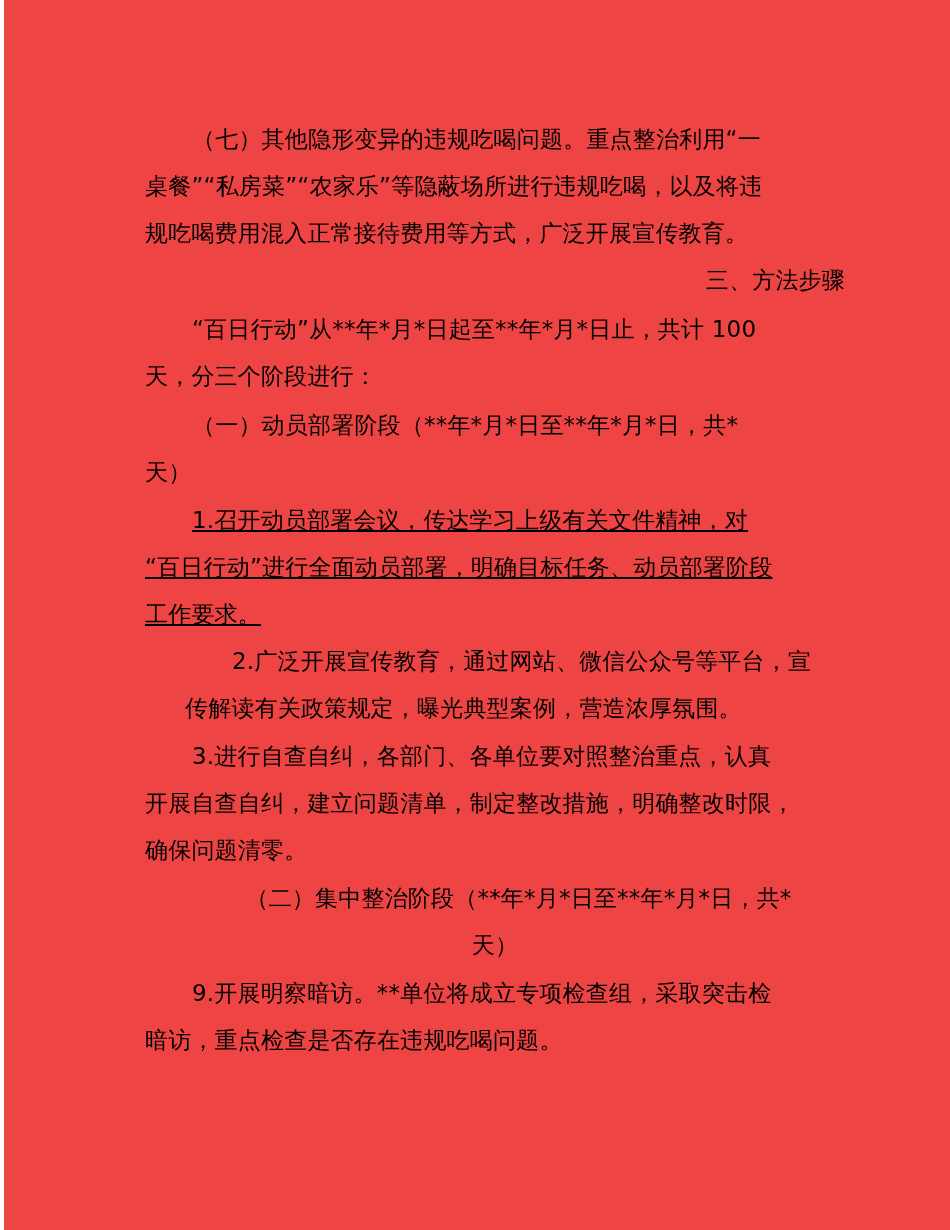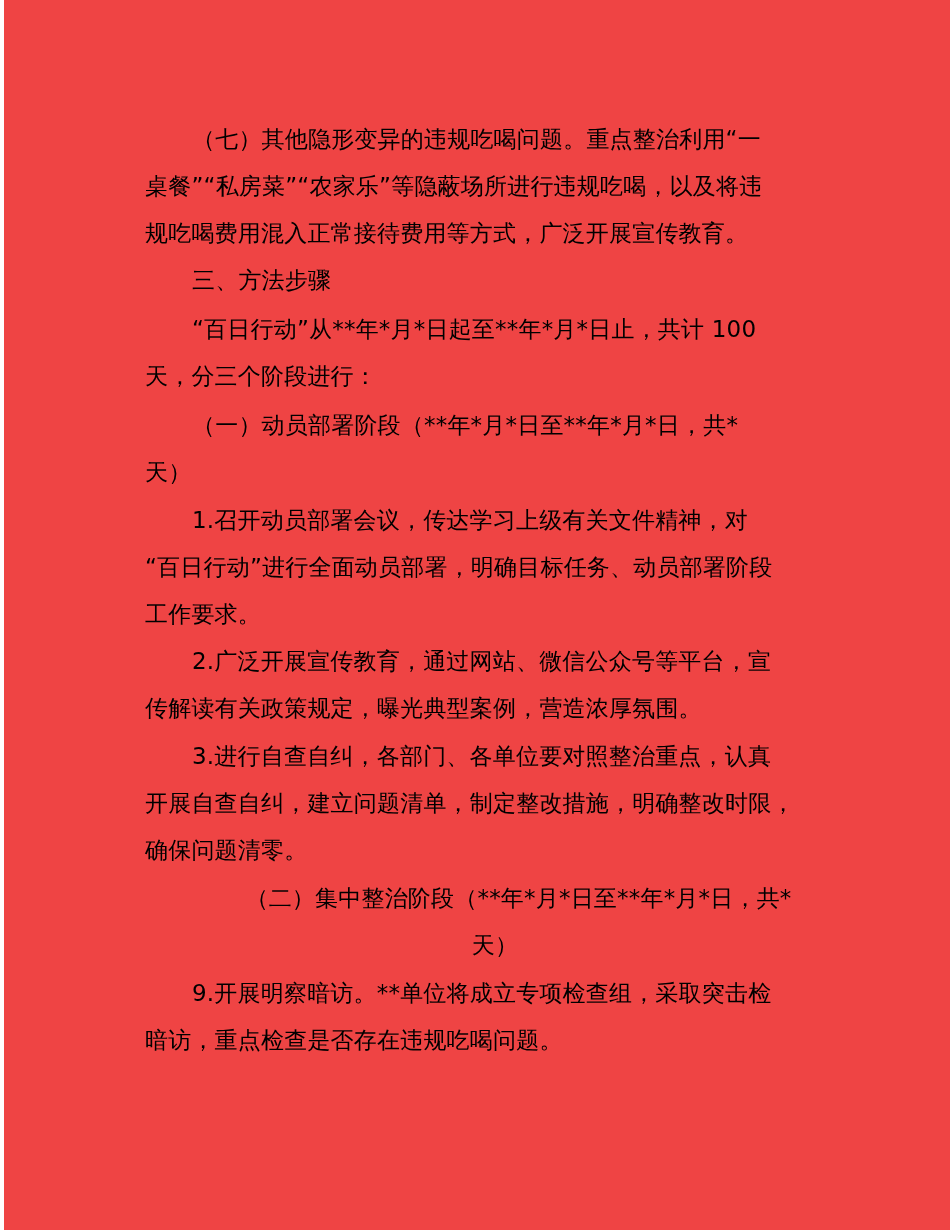--- a/index.html
+++ b/index.html
@@ -45,41 +45,41 @@
 <body>
 
 <div class="page">
 
   <div class="para" style="top:116px;">
     <span class="line indent">（七）其他隐形变异的违规吃喝问题。重点整治利用“一</span>
     <span class="line">桌餐”“私房菜”“农家乐”等隐蔽场所进行违规吃喝，以及将违</span>
     <span class="line">规吃喝费用混入正常接待费用等方式，广泛开展宣传教育。</span>
   </div>
 
-  <div class="para" style="top:257px;">
+  <div class="para" style="top:257px;text-align:right;">
     <span class="line indent">三、方法步骤</span>
   </div>
 
   <div class="para" style="top:306px;">
     <span class="line indent">“百日行动”从**年*月*日起至**年*月*日止，共计 100</span>
     <span class="line">天，分三个阶段进行：</span>
   </div>
 
   <div class="para" style="top:402px;">
     <span class="line indent">（一）动员部署阶段（**年*月*日至**年*月*日，共*</span>
     <span class="line">天）</span>
   </div>
 
-  <div class="para" style="top:497px;">
+  <div class="para" style="top:497px;text-decoration:underline;">
     <span class="line indent">1.召开动员部署会议，传达学习上级有关文件精神，对</span>
     <span class="line">“百日行动”进行全面动员部署，明确目标任务、动员部署阶段</span>
     <span class="line">工作要求。</span>
   </div>
 
-  <div class="para" style="top:638px;">
+  <div class="para" style="top:638px;margin-left:40px;">
     <span class="line indent">2.广泛开展宣传教育，通过网站、微信公众号等平台，宣</span>
     <span class="line">传解读有关政策规定，曝光典型案例，营造浓厚氛围。</span>
   </div>
 
   <div class="para" style="top:733px;">
     <span class="line indent">3.进行自查自纠，各部门、各单位要对照整治重点，认真</span>
     <span class="line">开展自查自纠，建立问题清单，制定整改措施，明确整改时限，</span>
     <span class="line">确保问题清零。</span>
   </div>
 

